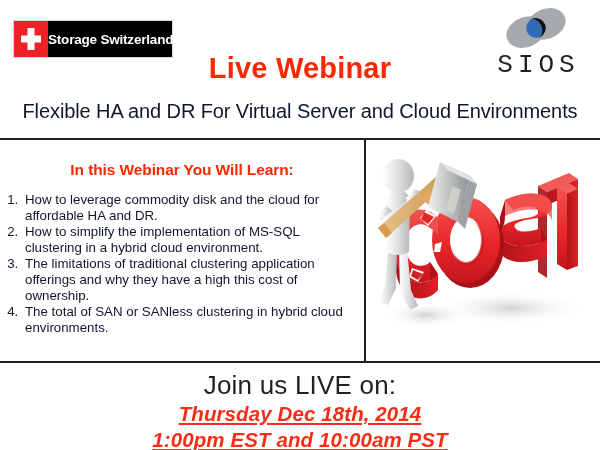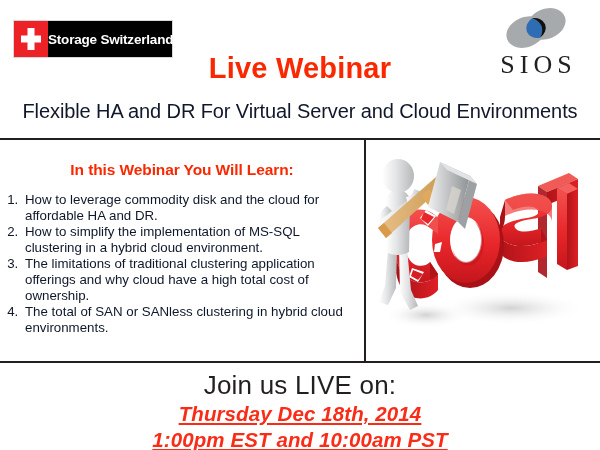--- a/index.html
+++ b/index.html
@@ -83,21 +83,21 @@
     width: 92px;
     height: 76px;
     text-align: center;
   }
   .sios-mark {
     width: 84px;
     height: 44px;
     margin: 0 auto;
   }
   .sios-word {
-    font-family: Liberation Serif, serif;
+    font-family: Liberation Mono, monospace;
     font-size: 26px;
     letter-spacing: 5px;
     color: #231f20;
     line-height: 1;
     margin-top: -2px;
     padding-left: 5px;
   }
 
   .live-webinar {
     position: absolute;
@@ -256,21 +256,21 @@
 <div class="rule-vertical"></div>
 <div class="rule-bottom"></div>
 
 <div class="middle">
 
   <div class="learn-panel">
     <div class="learn-title">In this Webinar You Will Learn:</div>
     <ol class="learn-list">
       <li>How to leverage commodity disk and the cloud for affordable HA and DR.</li>
       <li>How to simplify the implementation of MS-SQL clustering in a hybrid cloud environment.</li>
-      <li>The limitations of traditional clustering application offerings and why cloud have a high total cost of ownership.</li>
+      <li>The limitations of traditional clustering application offerings and why they have a high this cost of ownership.</li>
       <li>The total of SAN or SANless clustering in hybrid cloud environments.</li>
     </ol>
   </div>
 
   <div class="cost-panel">
     <svg class="cost-svg" viewBox="0 0 234 221">
       <defs>
         <linearGradient id="redFace" x1="0" y1="0" x2="0" y2="1">
           <stop offset="0%" stop-color="#F4524F"></stop>
           <stop offset="55%" stop-color="#E8262A"></stop>

